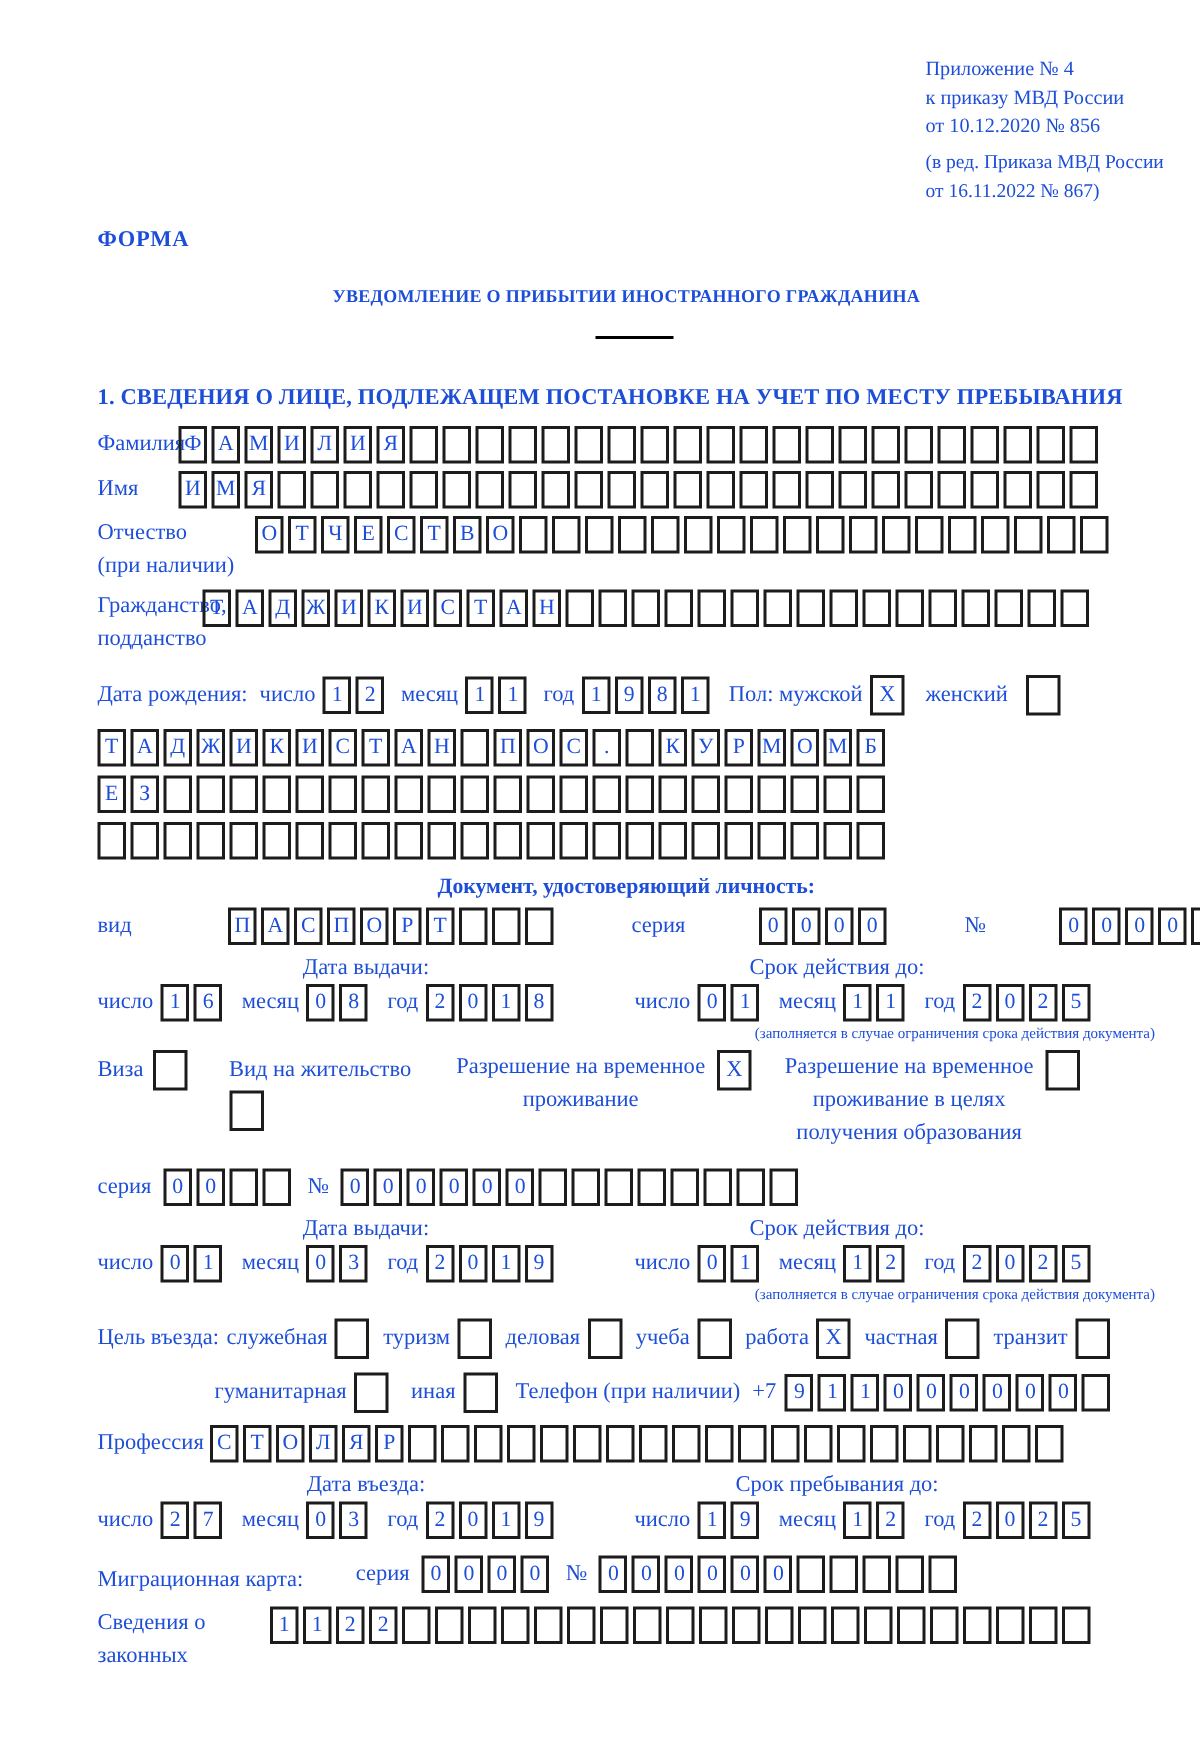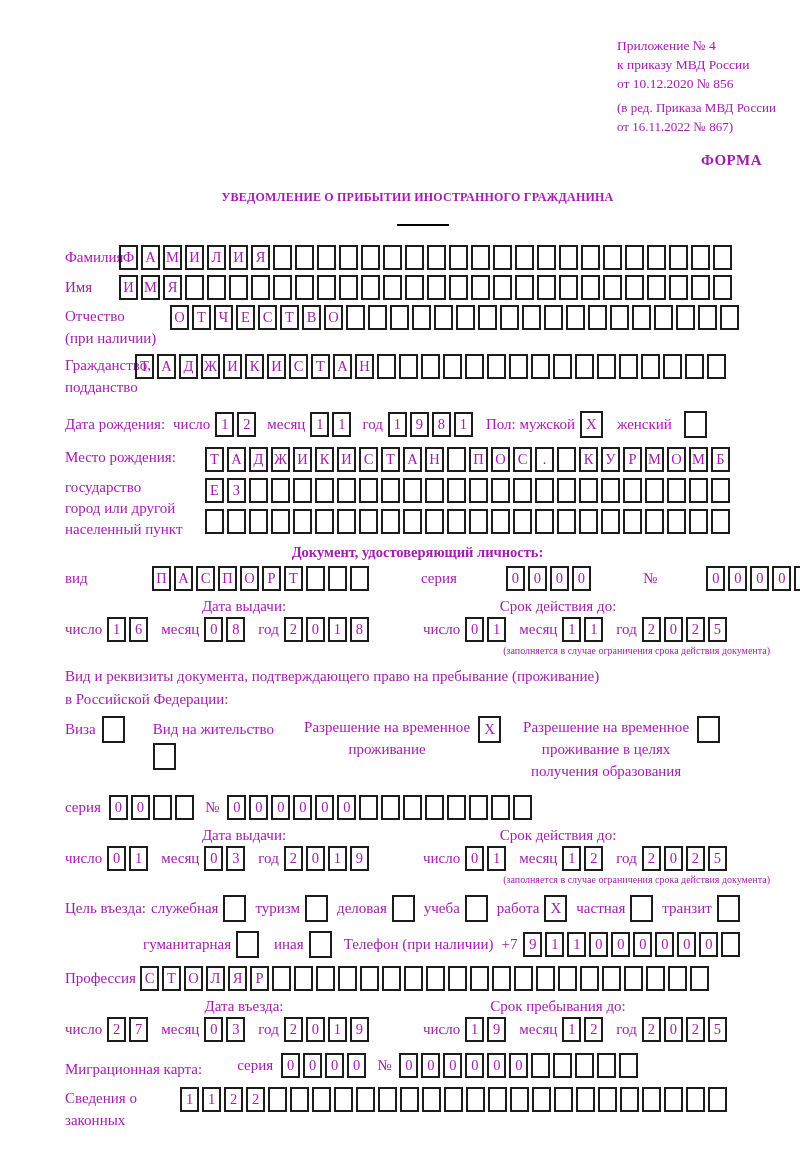--- a/index.html
+++ b/index.html
@@ -1,24 +1,24 @@
 <!DOCTYPE html>
 <html><head>
 <meta charset="utf-8">
 <style>
   html,body{margin:0;padding:0;background:#ffffff;}
   .page{
     width:800px;height:1163px;overflow:hidden;box-sizing:border-box;
     padding:36px 30px 20px 65px;
     font-family:"Liberation Serif","DejaVu Serif",serif;
-    color:#a21caf;font-size:15px;background:#fff;position:relative;
+    color:#1d4ed8;font-size:15px;background:#fff;position:relative;
   }
   .appendix{margin-left:552px;font-size:13.5px;line-height:19px;white-space:nowrap;}
   .appendix .amend{margin-top:5px;font-size:13px;}
-  .forma{margin-top:16px;text-align:right;padding-right:8px;font-weight:bold;font-size:15px;letter-spacing:.5px;}
+  .forma{margin-top:16px;padding-right:8px;font-weight:bold;font-size:15px;letter-spacing:.5px;}
   .title{margin-top:16px;text-align:center;font-weight:bold;font-size:12px;line-height:25px;letter-spacing:.2px;}
   .uline{display:inline-block;width:52px;border-bottom:2px solid #000;margin-left:10px;vertical-align:baseline;height:14px;}
   .sec1{margin-top:22px;font-weight:bold;font-size:15px;letter-spacing:.1px;}
 
   .row{display:flex;align-items:flex-start;margin-top:5px;}
   .lbl{flex-shrink:0;line-height:25px;}
   .cellrow{display:inline-flex;flex-shrink:0;}
   .cell{
     width:19px;height:25px;box-sizing:border-box;flex-shrink:0;
     border:2px solid #1c1c1c;margin-right:3px;
@@ -97,20 +97,21 @@
     </div>
   </div>
 
   <div class="forma">ФОРМА</div>
 
   <div class="title">
     <div>УВЕДОМЛЕНИЕ О ПРИБЫТИИ ИНОСТРАННОГО ГРАЖДАНИНА</div>
     <div><span class="uline"></span></div>
   </div>
 
+  <div class="sec1">1. СВЕДЕНИЯ О ЛИЦЕ, ПОДЛЕЖАЩЕМ ПОСТАНОВКЕ НА УЧЕТ ПО МЕСТУ ПРЕБЫВАНИЯ</div>
 
   <div class="row r-surname">
     <span class="lbl w54">Фамилия</span>
     <span class="cellrow">
         <span class="cell">Ф</span>
         <span class="cell">А</span>
         <span class="cell">М</span>
         <span class="cell">И</span>
         <span class="cell">Л</span>
         <span class="cell">И</span>
@@ -263,26 +264,20 @@
         <span class="cell">8</span>
         <span class="cell">1</span>
       </span>
     <span class="sex-lbl">Пол: мужской</span>
     <span class="cb">X</span>
     <span class="sex-lbl2">женский</span>
     <span class="cb"></span>
   </div>
 
   <div class="row r-birthplace">
-    <div class="bp-labels">
-      <div class="first">Место рождения:</div>
-      <div>государство</div>
-      <div>город или другой</div>
-      <div>населенный пункт</div>
-    </div>
     <div class="bp-cells">
       <span class="cellrow">
           <span class="cell">Т</span>
           <span class="cell">А</span>
           <span class="cell">Д</span>
           <span class="cell">Ж</span>
           <span class="cell">И</span>
           <span class="cell">К</span>
           <span class="cell">И</span>
           <span class="cell">С</span>
@@ -437,24 +432,20 @@
       <span class="cellrow">
           <span class="cell">2</span>
           <span class="cell">0</span>
           <span class="cell">2</span>
           <span class="cell">5</span>
         </span>
     </span>
   </div>
   <div class="noter">(заполняется в случае ограничения срока действия документа)</div>
 
-  <div class="para">
-    <div>Вид и реквизиты документа, подтверждающего право на пребывание (проживание)</div>
-    <div>в Российской Федерации:</div>
-  </div>
 
   <div class="resrow">
     <span class="res-item">
       <span class="res-lbl">Виза</span>
       <span class="cb"></span>
     </span>
     <span class="res-item" style="margin-left:28px;flex-direction:column;">
       <span class="res-lbl">Вид на жительство</span>
       <span class="cb"></span>
     </span>

